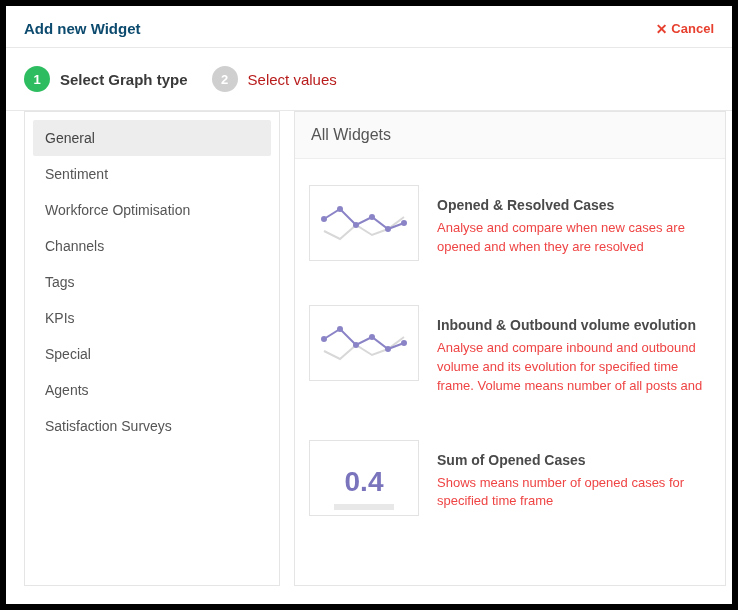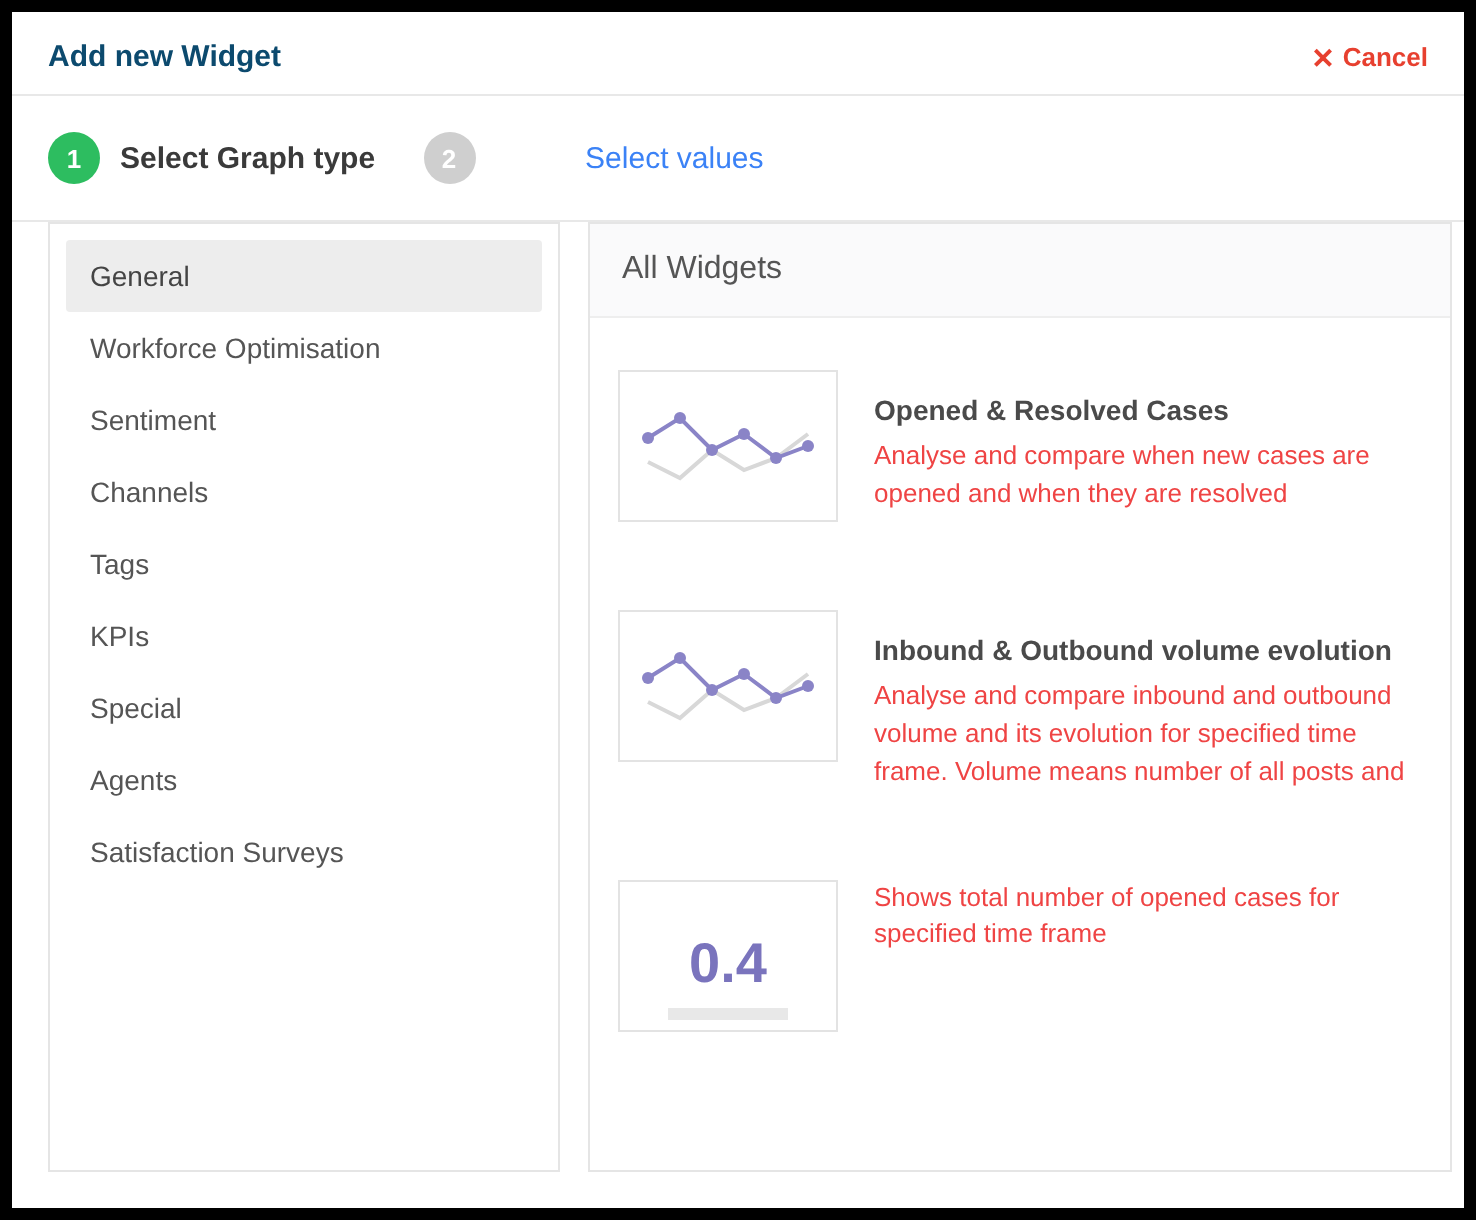--- a/index.html
+++ b/index.html
@@ -57,21 +57,21 @@
   .step-badge {
     width: 26px; height: 26px;
     border-radius: 50%;
     display: flex; align-items: center; justify-content: center;
     font-size: 13px; font-weight: 700; color: #fff;
   }
   .step-badge.active { background: #2dbd60; }
   .step-badge.inactive { background: #cfcfcf; }
   .step-label { font-size: 15px; font-weight: 700; }
   .step-label.active { color: #3a3a3a; }
-  .step-label.inactive { color: #3b82f6; font-weight: 400; margin-left: 45px; }
+  .step-label.inactive { color: #b91c1c; font-weight: 400; }
 
   .content {
     display: flex;
     gap: 14px;
     padding: 0 6px 18px 18px;
     flex: 1;
     min-height: 0;
   }
   .sidebar {
     width: 256px;
@@ -178,22 +178,22 @@
       <div class="step-label inactive">Select values</div>
     </div>
   </div>
 
   <div class="divider"></div>
 
   <div class="content">
 
     <div class="sidebar">
       <div class="sidebar-item selected">General</div>
+      <div class="sidebar-item">Sentiment</div>
       <div class="sidebar-item">Workforce Optimisation</div>
-      <div class="sidebar-item">Sentiment</div>
       <div class="sidebar-item">Channels</div>
       <div class="sidebar-item">Tags</div>
       <div class="sidebar-item">KPIs</div>
       <div class="sidebar-item">Special</div>
       <div class="sidebar-item">Agents</div>
       <div class="sidebar-item">Satisfaction Surveys</div>
     </div>
 
     <div class="main">
       <div class="main-header">All Widgets</div>
@@ -236,21 +236,22 @@
             <div class="widget-desc">Analyse and compare inbound and outbound volume and its evolution for specified time frame. Volume means number of all posts and</div>
           </div>
         </div>
 
         <div class="widget-item">
           <div class="thumb">
             <div class="kpi-number">0.4</div>
             <div class="kpi-bar"></div>
           </div>
           <div class="widget-meta">
-            <div class="widget-desc">Shows total number of opened cases for specified time frame</div>
+            <div class="widget-title">Sum of Opened Cases</div>
+            <div class="widget-desc">Shows means number of opened cases for specified time frame</div>
           </div>
         </div>
 
       </div>
     </div>
 
   </div>
 </div>
 
 </body></html>

